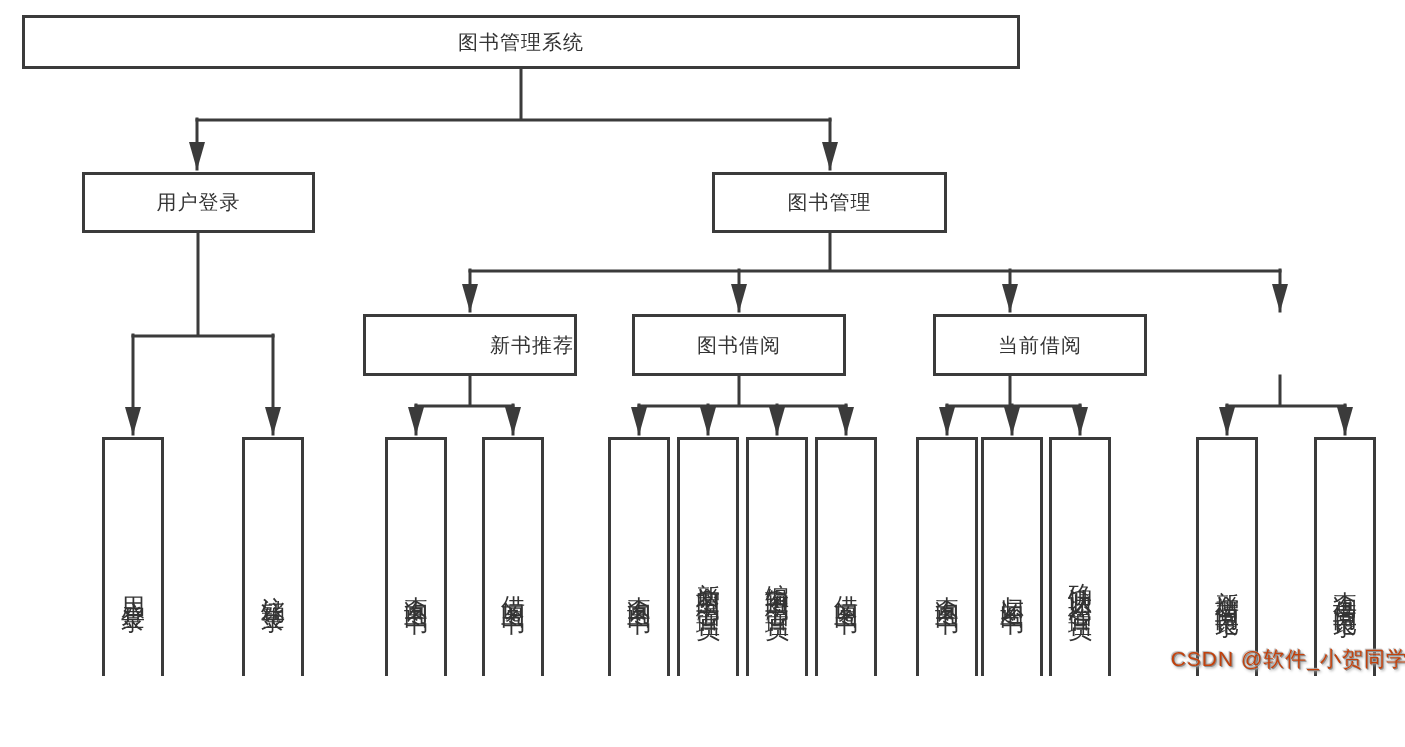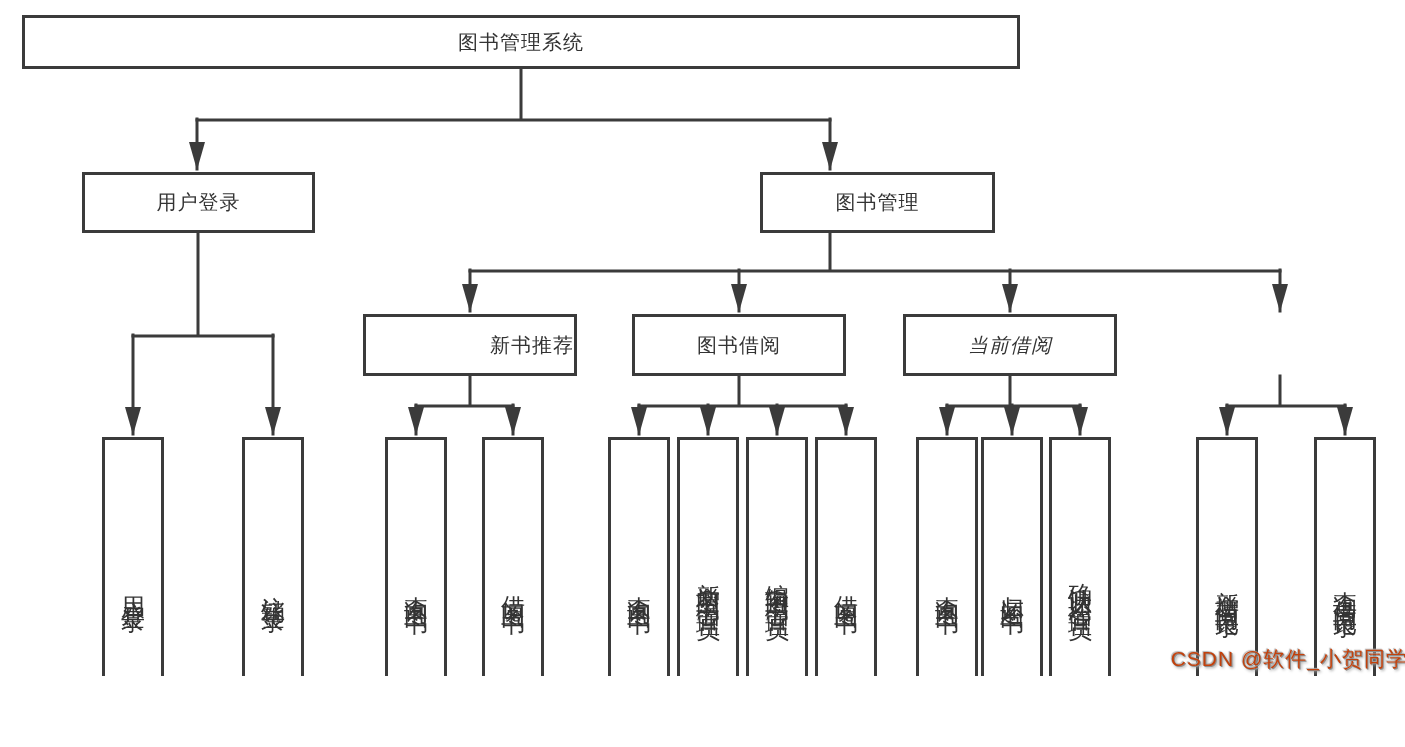--- a/index.html
+++ b/index.html
@@ -31,25 +31,25 @@
     color: #333333;
     display: flex;
     align-items: center;
     justify-content: center;
     text-align: center;
   }
   .box.h-label { font-size: 20px; letter-spacing: 1px; }
   .box.root-box    { left: 22px;  top: 15px;  width: 998px; height: 54px; }
   .box.l2 { top: 172px; height: 61px; }
   .box.user-login-branch { left: 82px;  width: 233px; }
-  .box.book-mgmt-branch  { left: 712px; width: 235px; margin-left: 48px; }
+  .box.book-mgmt-branch  { left: 712px; width: 235px; }
   .box.l3 { top: 314px; height: 62px; width: 214px; }
   .box.m0 { left: 363px; justify-content: flex-end; }
   .box.m1 { left: 632px; justify-content: center; }
-  .box.m2 { left: 903px; font-style: italic; }
+  .box.m2 { left: 933px; }
   .box.m3 { left: 1173px; }
   .box.leaf {
     top: 437px;
     width: 62px;
     height: 299px;
   }
   .leaf .vtext {
     writing-mode: vertical-rl;
     text-orientation: mixed;
     font-size: 24px;

